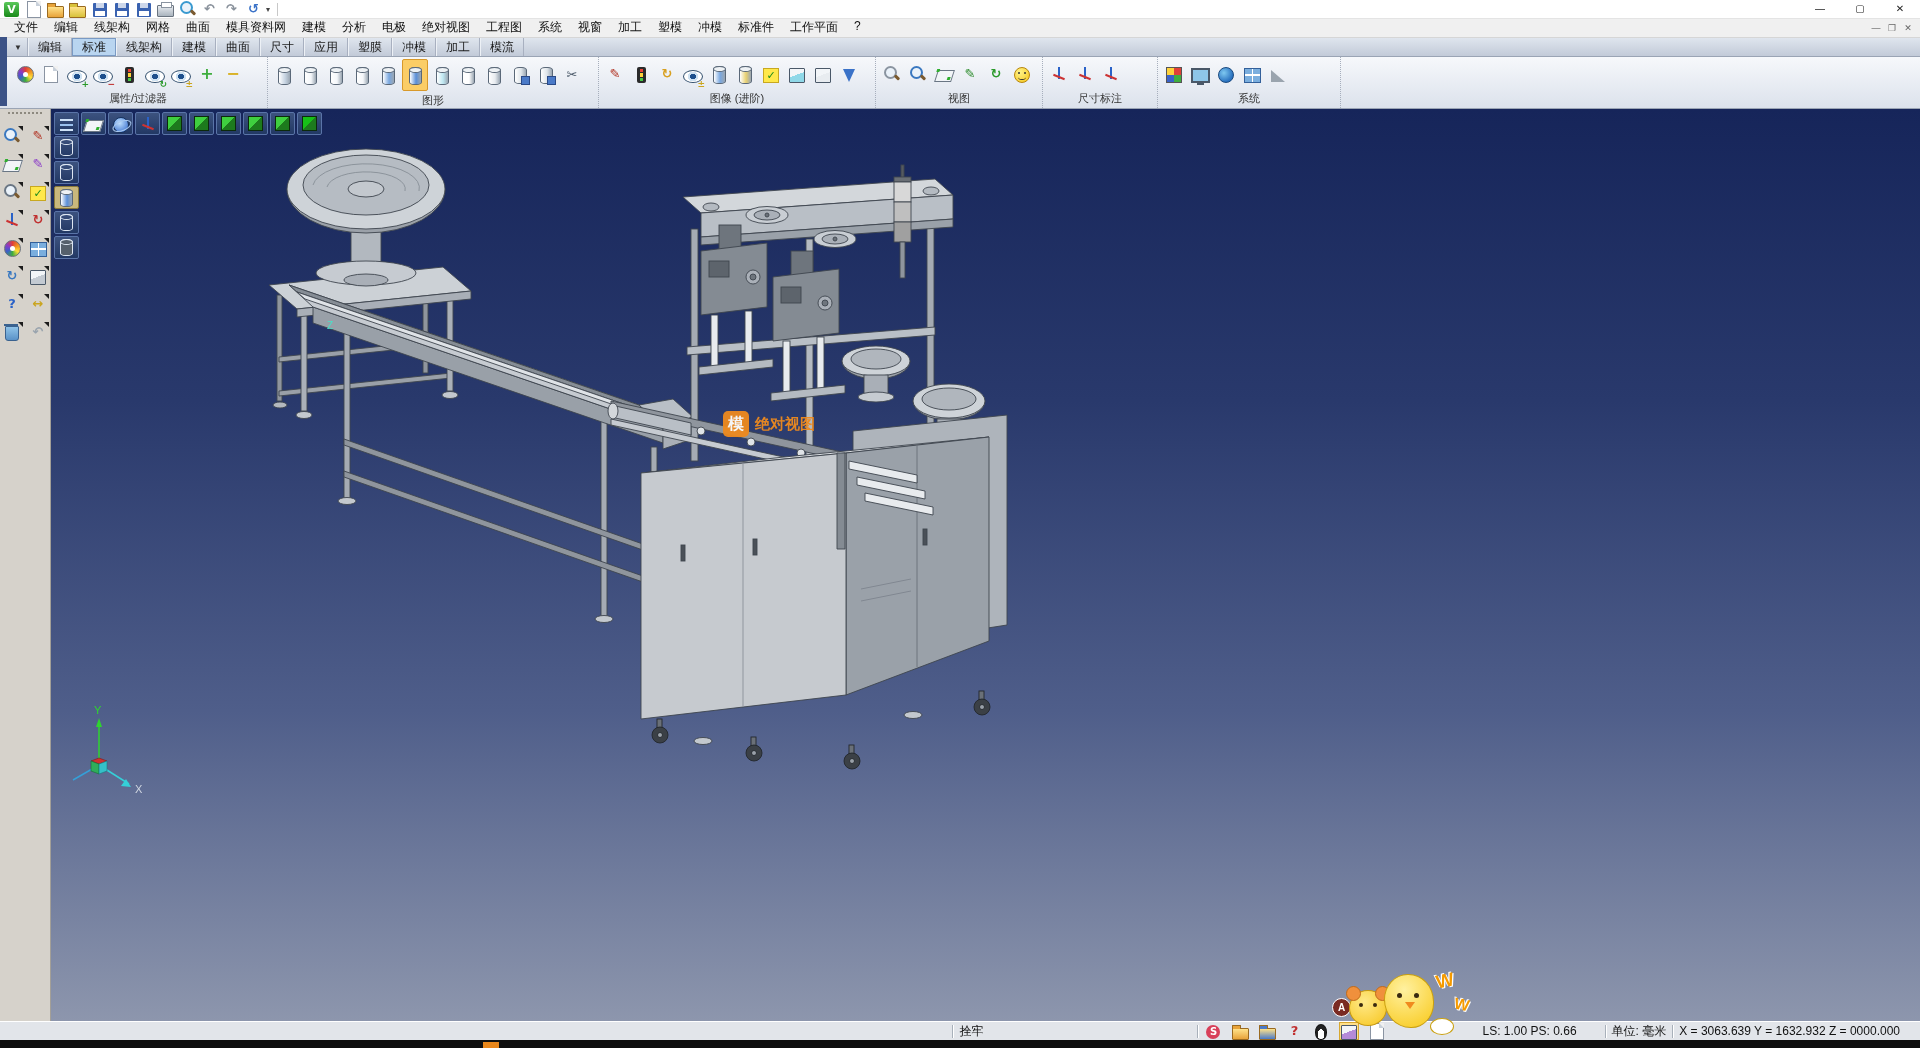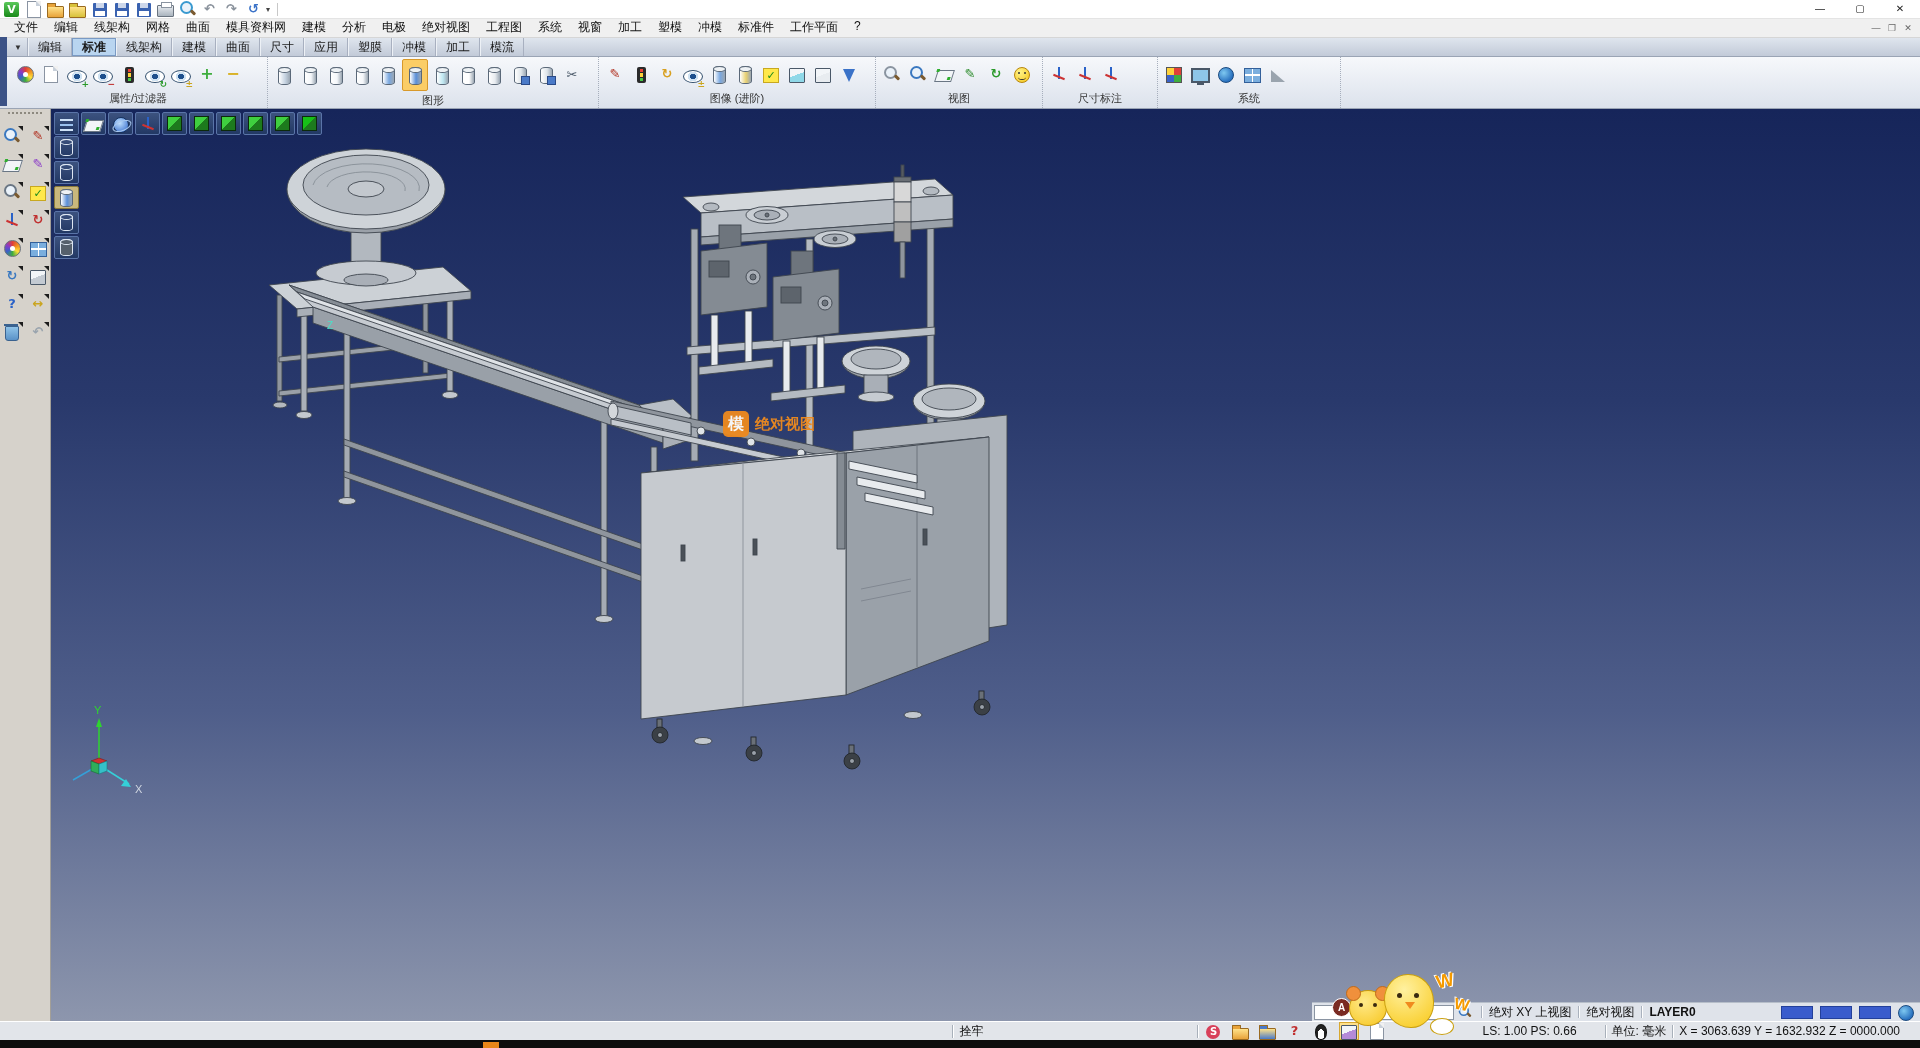--- a/index.html
+++ b/index.html
@@ -19,21 +19,21 @@
   
   .menubar{height:18px;background:#f0f0f0;border-bottom:1px solid #d6d6d6;display:flex;align-items:flex-start;padding-left:6px;}
   .menu-item{padding:0 8px;font-size:12px;color:#111;white-space:nowrap;}
   .mdi{margin-left:auto;display:flex;padding-right:4px;color:#666;}
   .mdi span{width:16px;text-align:center;font-size:9px;line-height:18px;}
 
   
   .tabrow{height:18px;background:linear-gradient(#dfe5ee,#c2cad8);display:flex;align-items:stretch;padding-left:9px;border-bottom:1px solid #9aa4b4;}
   .tab-dd{width:18px;font-size:8px;color:#333;display:flex;align-items:center;justify-content:center;border-right:1px solid #a8b0c0;}
   .tab{padding:0 9px;font-size:12px;color:#1a1a1a;display:flex;align-items:center;border-right:1px solid #a8b0c0;border-left:1px solid #edf1f6;white-space:nowrap;}
-  .tab.active{background:#b9d5f0;font-weight:bold;border:1px solid #7a9ac4;}
+  .tab.active{background:#b9d5f0;font-weight:normal;border:1px solid #7a9ac4;}
 
   
   .ribbon{height:51px;background:linear-gradient(#f6f8fb,#dce2ec);display:flex;border-bottom:1px solid #9aa4b4;padding-left:9px;}
   .rib-group{display:flex;flex-direction:column;border-right:1px dotted #a6aebc;flex:none;}
   .rib-icons{flex:1;display:flex;align-items:center;padding:2px 4px;gap:2px;}
   .rib-btn{width:24px;height:30px;display:flex;align-items:center;justify-content:center;border-radius:2px;flex:none;}
   .rib-btn.hl{background:#fbcd66;border:1px solid #d8992a;}
   .rib-label{font-size:11px;color:#333;text-align:center;padding-bottom:2px;}
   .left-accent{position:absolute;left:0;top:37px;width:7px;height:69px;background:#3b5286;z-index:3;}
 
@@ -680,35 +680,20 @@
         <polygon points="44,63 52,60 52,70 44,73" fill="#35c0c8" stroke="#1a7a80" stroke-width="0.6"></polygon>
         <text x="39" y="13" font-size="11" fill="#2fd42f">Y</text>
         <text x="80" y="92" font-size="11" fill="#cfd6e0">X</text>
       </svg>
 
       <div class="watermark">
         <div class="wm-logo">模</div>
         <div class="wm-text">绝对视图</div>
       </div>
 
-      <div class="layerbar">
-        <input class="search-input" value="" style="">
-        <span class="icn s-mag" style="--c:#3a78c0;transform:scale(.8);margin-left:2px"></span>
-        <span class="lb-sep"></span>
-        <span class="lb-label">绝对 XY 上视图</span>
-        <span class="lb-sep"></span>
-        <span class="lb-label">绝对视图</span>
-        <span class="lb-sep"></span>
-        <span class="lb-label lb-layer">LAYER0</span>
-        <span class="lb-spacer"></span>
-        <span class="chip"></span>
-        <span class="chip"></span>
-        <span class="chip"></span>
-        <span class="icn s-globe" style="margin-left:7px"></span>
-      </div>
     </div>
   </div>
 
   <div class="statusbar">
     <div style="flex:1"></div>
     <span class="sb-sep"></span>
     <span class="sb-text">拴牢</span>
     <div style="width:208px"></div>
     <span class="sb-sep"></span>
     <div class="sb-icons" id="status-icons">

